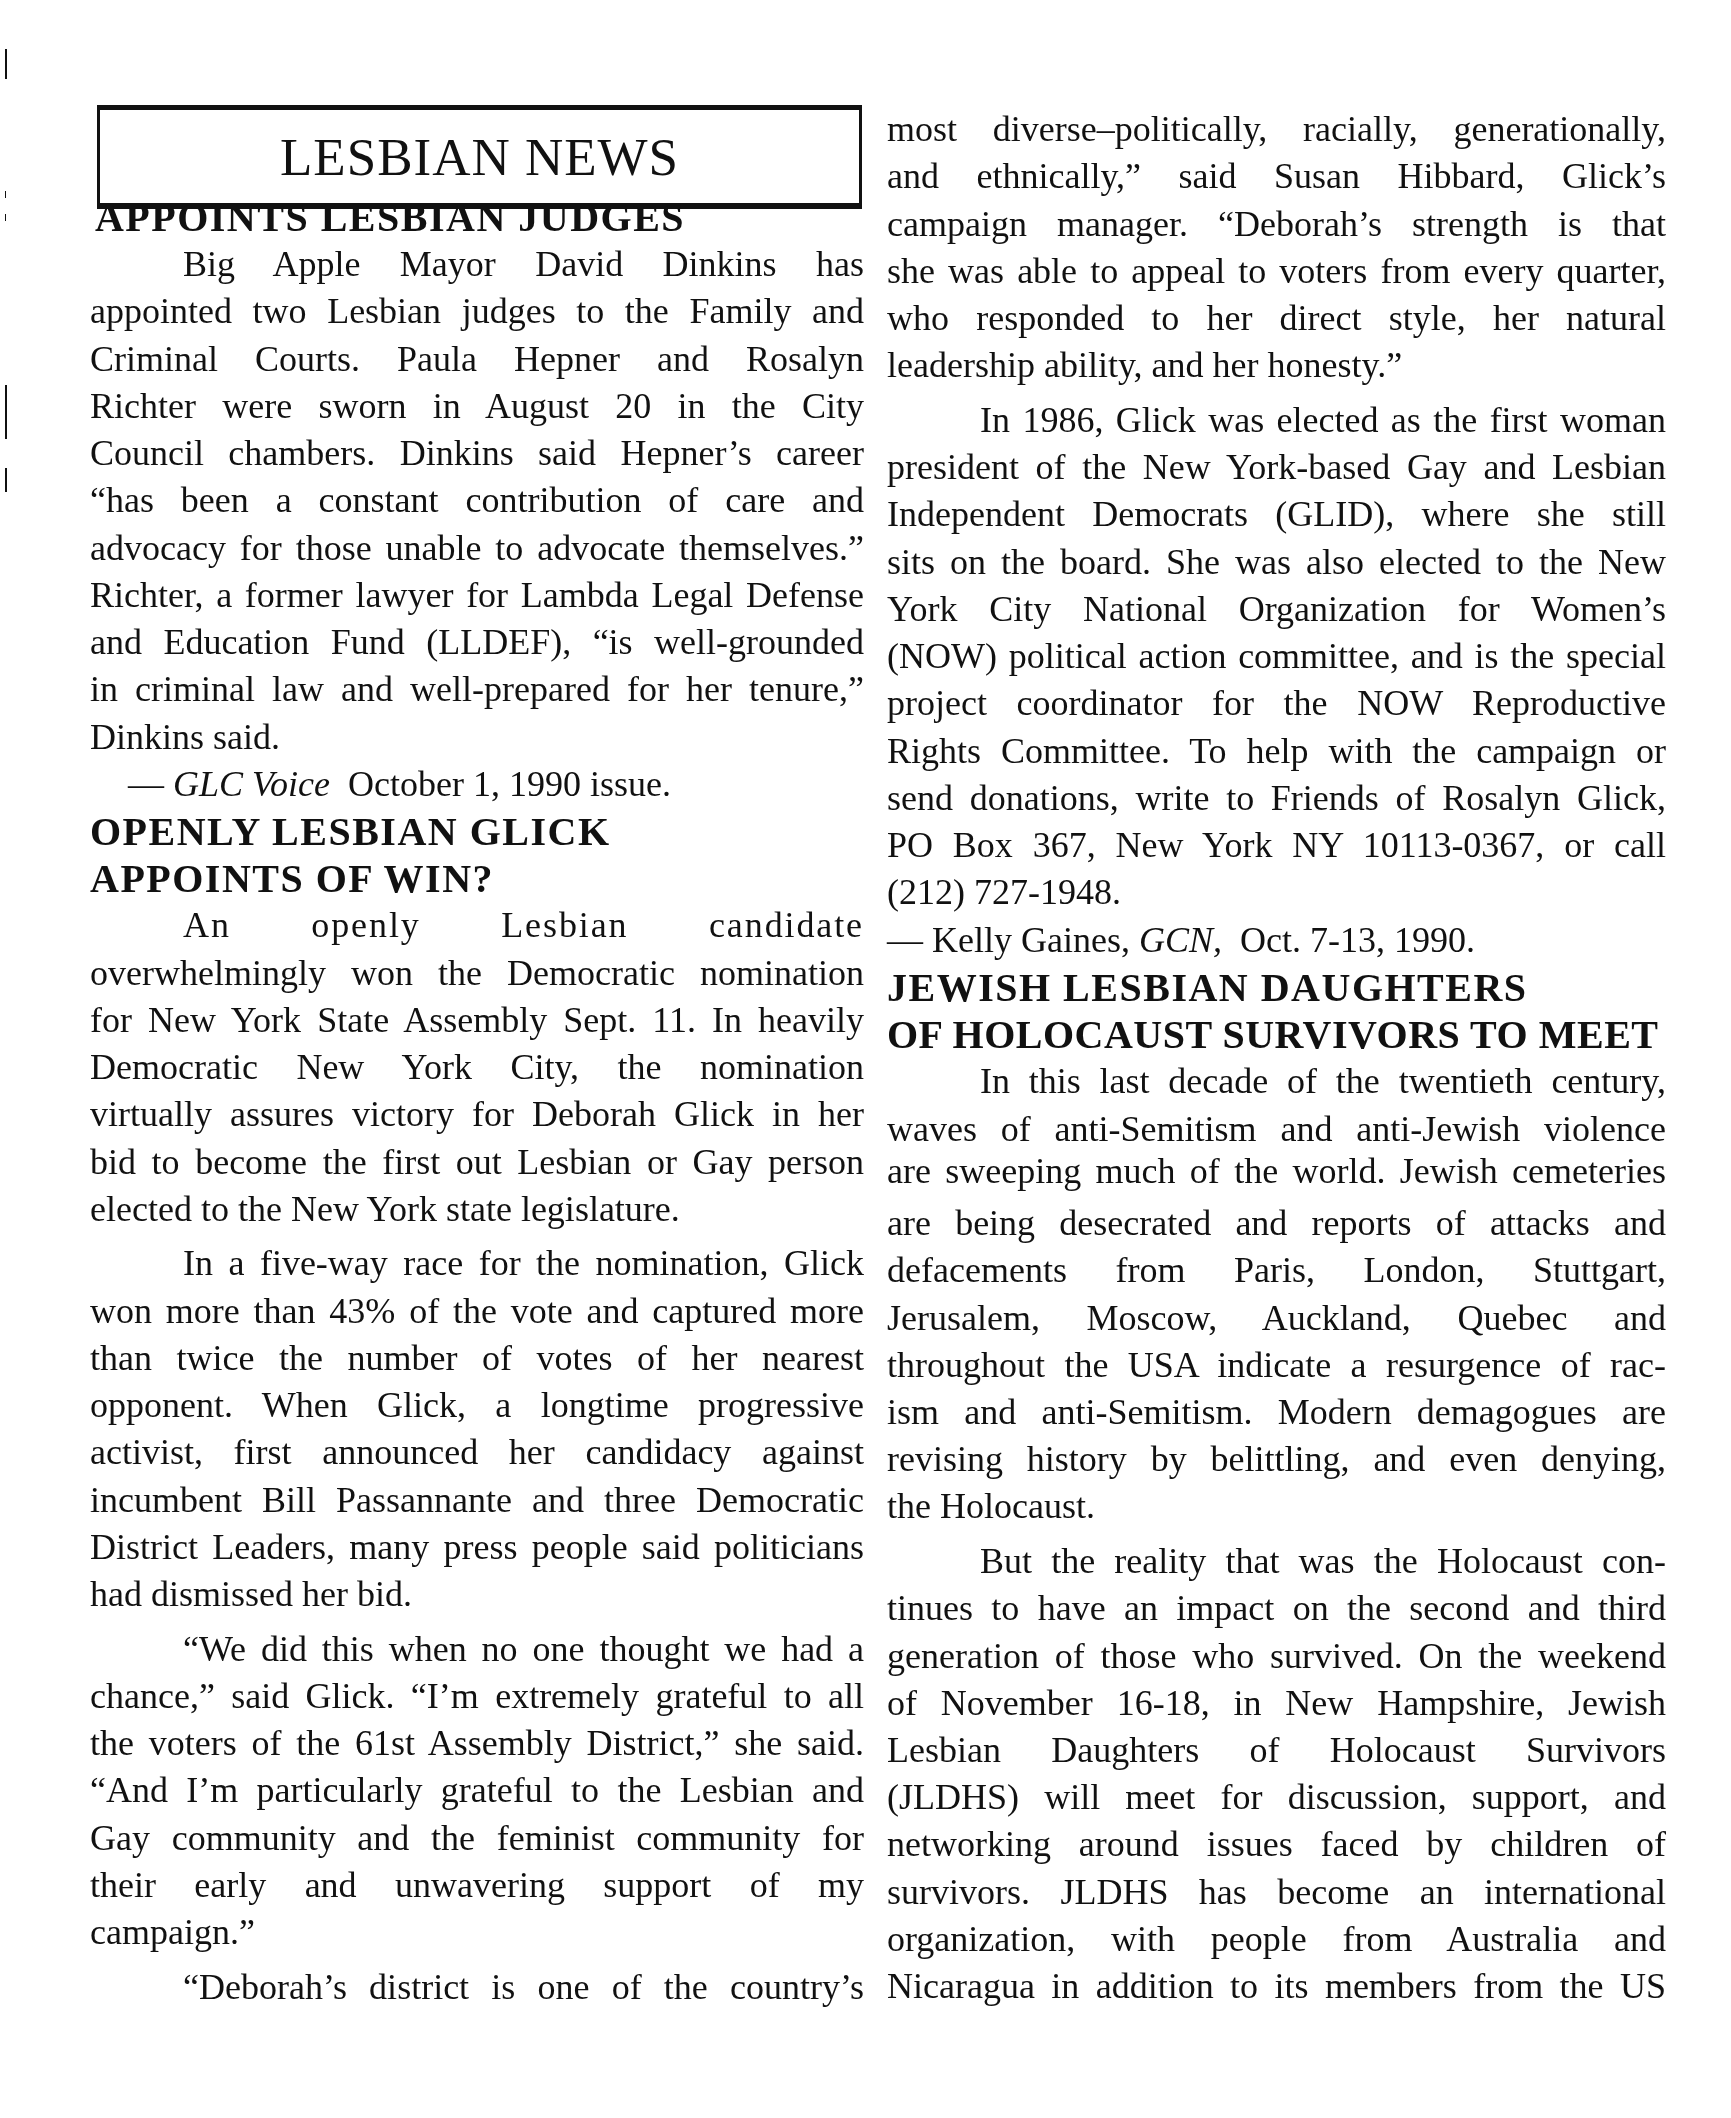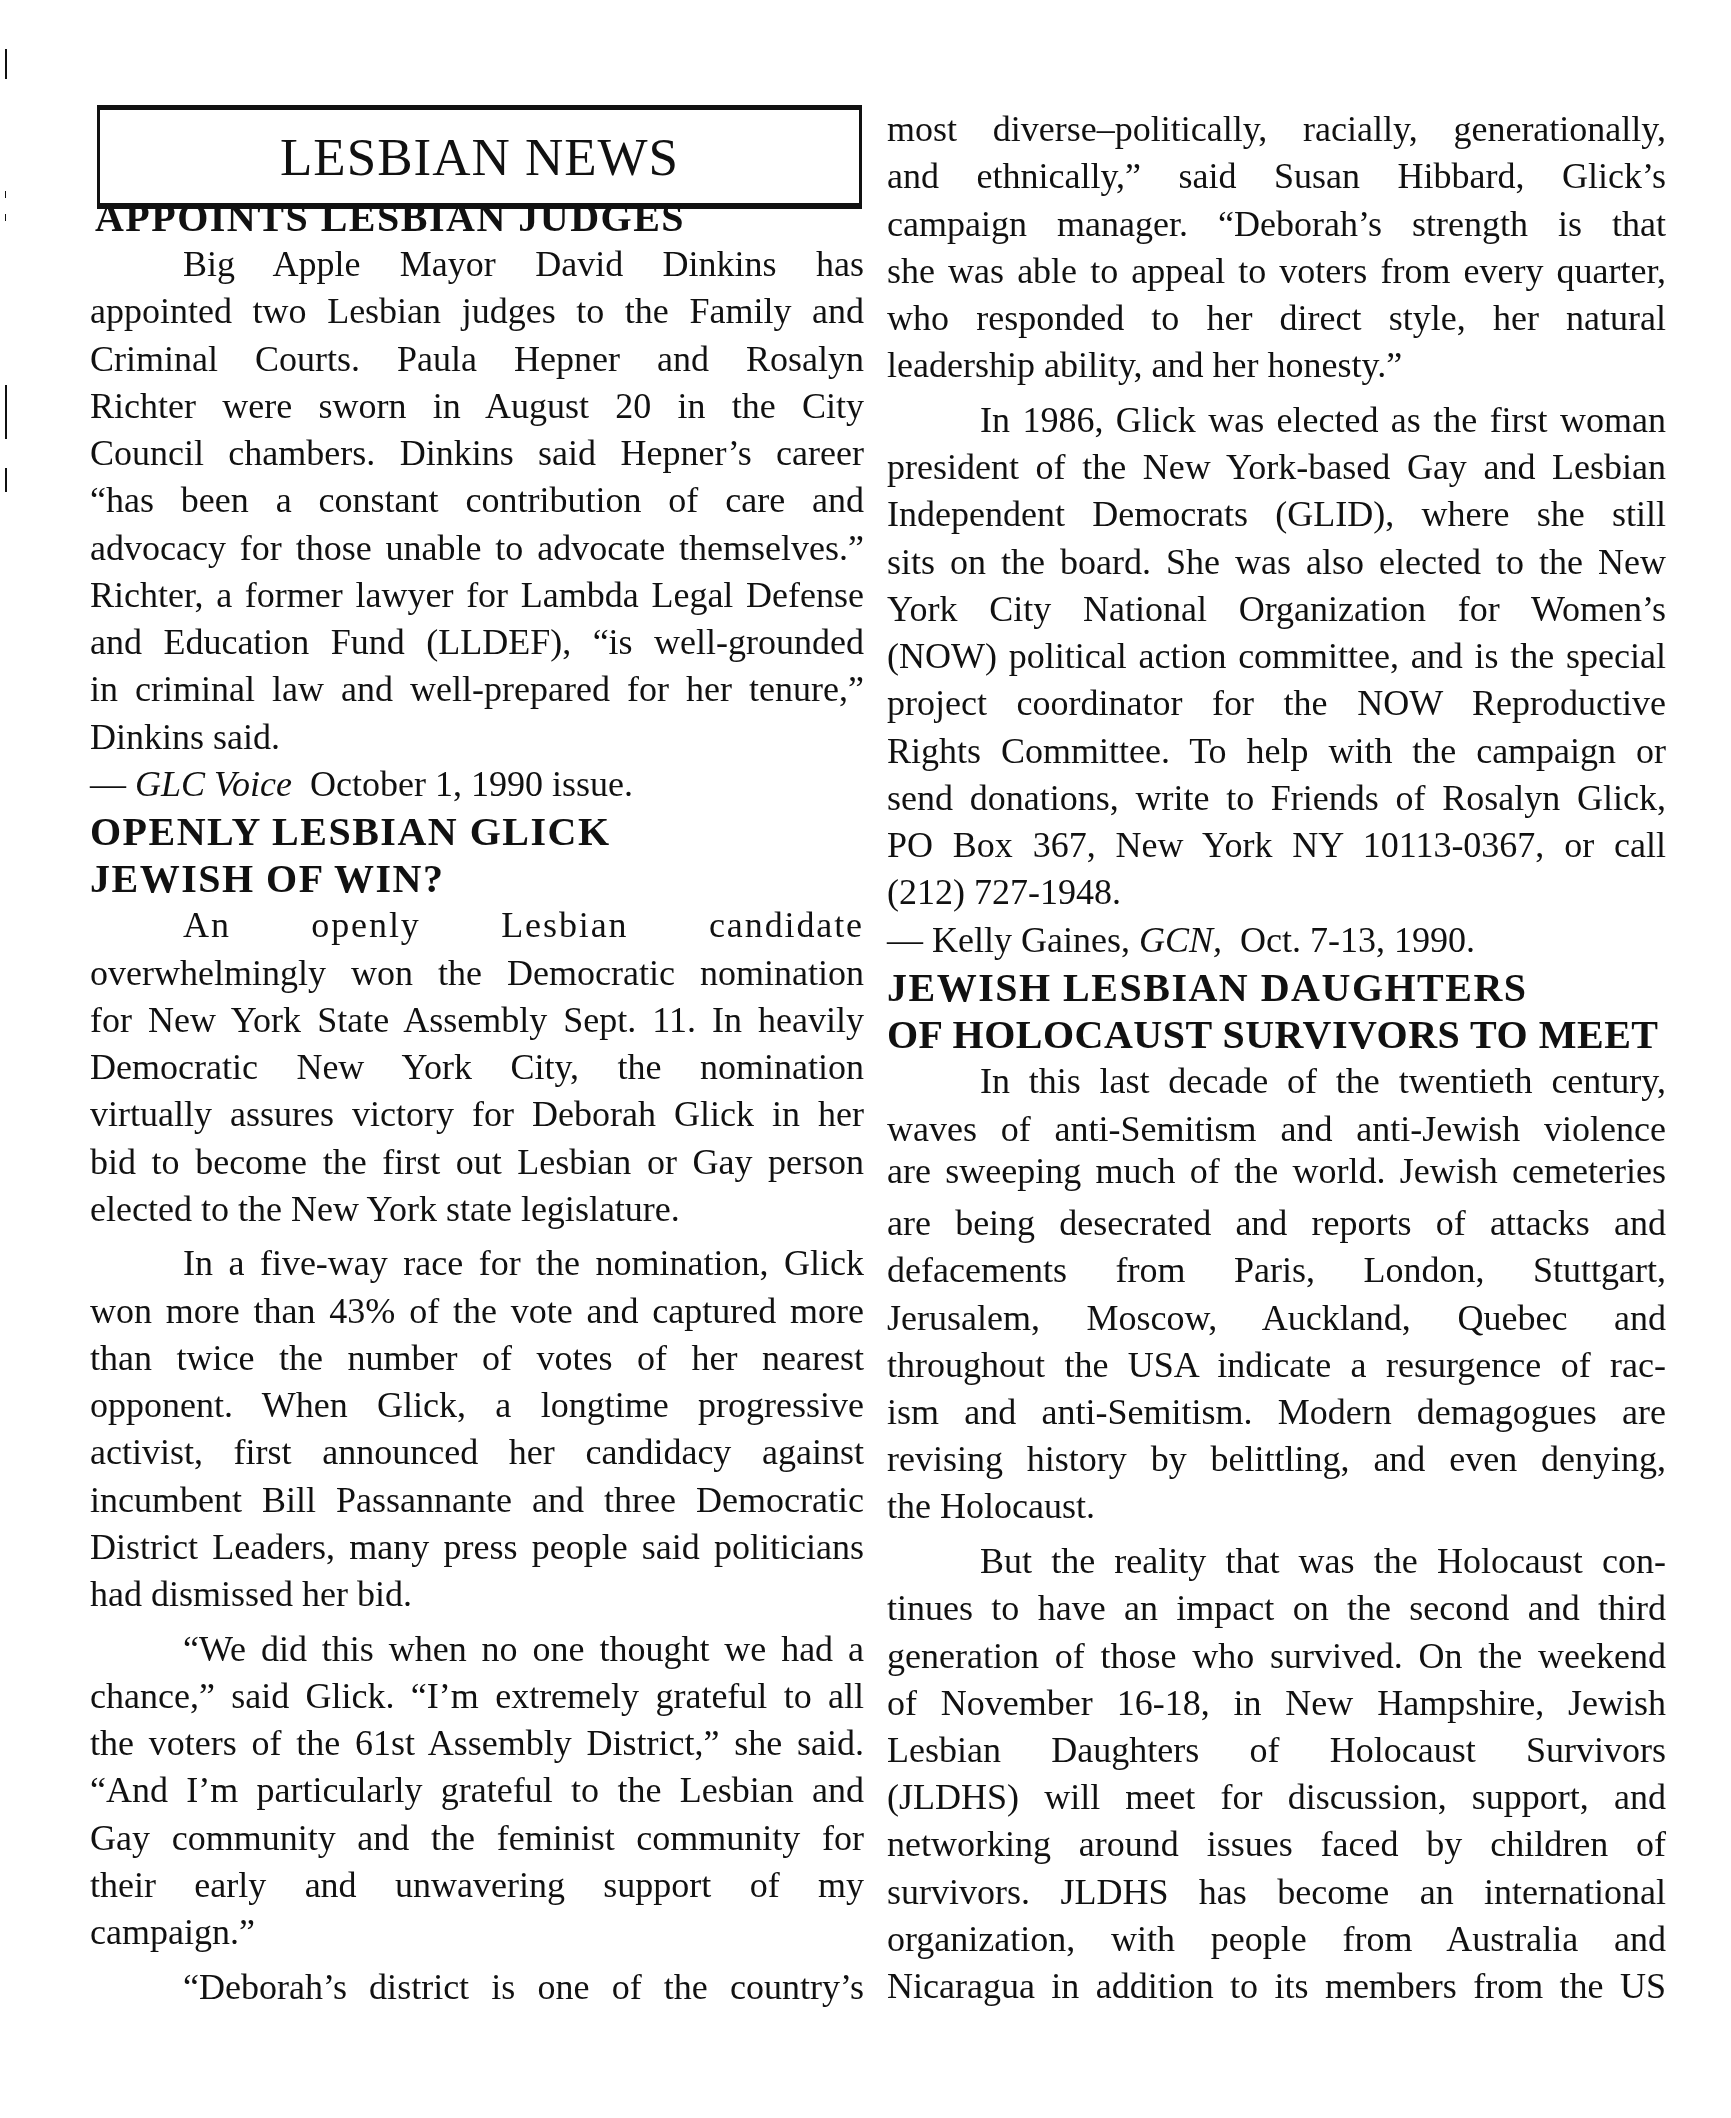--- a/index.html
+++ b/index.html
@@ -54,24 +54,24 @@
   <div class="line" style="top:288px;font-family:Liberation Serif, serif;">appointed two Lesbian judges to the Family and</div>
   <div class="line" style="top:336px;">Criminal Courts. Paula Hepner and Rosalyn</div>
   <div class="line" style="top:383px;">Richter were sworn in August 20 in the City</div>
   <div class="line" style="top:430px;">Council chambers. Dinkins said Hepner’s career</div>
   <div class="line" style="top:477px;">“has been a constant contribution of care and</div>
   <div class="line" style="top:525px;">advocacy for those unable to advocate themselves.”</div>
   <div class="line" style="top:572px;">Richter, a former lawyer for Lambda Legal Defense</div>
   <div class="line" style="top:619px;">and Education Fund (LLDEF), “is well-grounded</div>
   <div class="line" style="top:666px;">in criminal law and well-prepared for her tenure,”</div>
   <div class="line last" style="top:714px;">Dinkins said.</div>
-  <div class="line last" style="top:761px;"><span>—</span> <i>GLC Voice</i>&nbsp; <span>October 1, 1990 issue.</span></div>
+  <div class="line last" style="top:761px;margin-left:38px;"><span>—</span> <i>GLC Voice</i>&nbsp; <span>October 1, 1990 issue.</span></div>
 
   <div class="head" style="top:808px;">OPENLY LESBIAN GLICK</div>
-  <div class="head" style="top:855px;">JEWISH OF WIN?</div>
+  <div class="head" style="top:855px;">APPOINTS OF WIN?</div>
 
   <div class="line indent" style="top:902px;letter-spacing:1.9px;">An openly Lesbian candidate</div>
   <div class="line" style="top:950px;">overwhelmingly won the Democratic nomination</div>
   <div class="line" style="top:997px;">for New York State Assembly Sept. 11. In heavily</div>
   <div class="line" style="top:1044px;">Democratic New York City, the nomination</div>
   <div class="line" style="top:1091px;">virtually assures victory for Deborah Glick in her</div>
   <div class="line" style="top:1139px;">bid to become the first out Lesbian or Gay person</div>
   <div class="line last" style="top:1186px;">elected to the New York state legislature.</div>
   <div class="line indent" style="top:1240px;">In a five-way race for the nomination, Glick</div>
   <div class="line" style="top:1288px;">won more than 43% of the vote and captured more</div>

